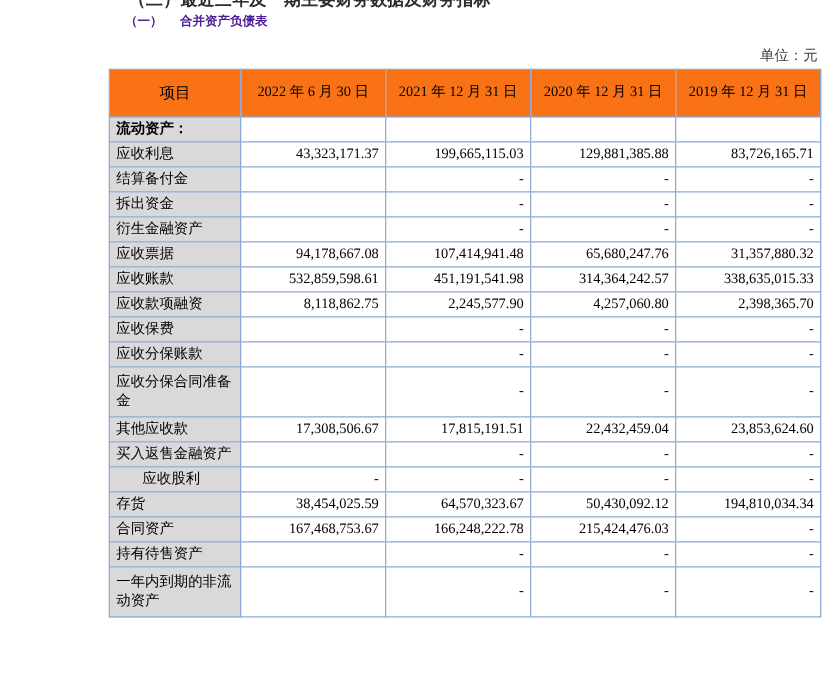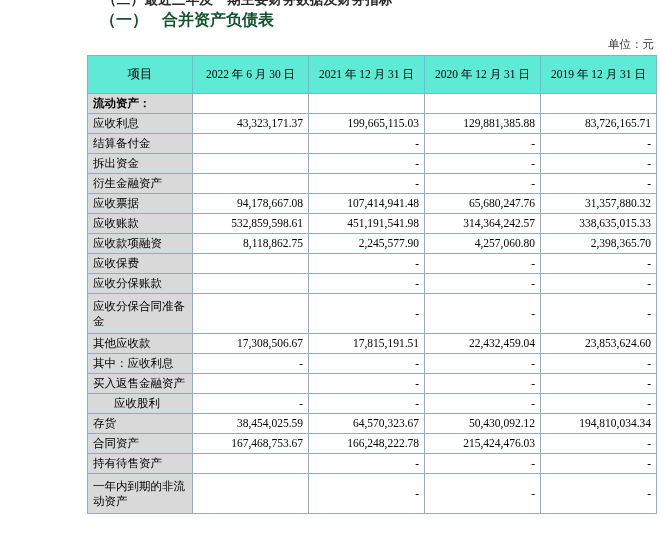--- a/index.html
+++ b/index.html
@@ -26,23 +26,23 @@
     color: #2b2b2b;
     white-space: nowrap;
     letter-spacing: 0.3px;
   }
 
   
   .section-heading {
     position: absolute;
     left: 100px;
     top: 10px;
-    font-size: 16px;
+    font-size: 10px;
     font-weight: bold;
-    color: #14532d;
+    color: #4c1d95;
     white-space: nowrap;
   }
   .section-heading .idx { margin-right: 14px; }
 
   
   .unit-note {
     position: absolute;
     right: 6px;
     top: 37px;
     font-size: 11.5px;
@@ -70,21 +70,21 @@
     border: 1px solid #8ea9d4;
     padding: 1px 4px;
     vertical-align: middle;
     line-height: 1.22;
     font-weight: normal;
     box-sizing: border-box;
   }
 
   
   thead th {
-    background: #5eead4;
+    background: #f97316;
     text-align: center;
     font-weight: bold;
     height: 38px;
     font-size: 11.5px;
     line-height: 1.28;
   }
   thead th.h-item { font-size: 12.5px; }
 
   
   tbody td.label {
@@ -217,27 +217,20 @@
           <td class="num">-</td>
         </tr>
         <tr class="r-std">
           <td class="label">其他应收款</td>
           <td class="num">17,308,506.67</td>
           <td class="num">17,815,191.51</td>
           <td class="num">22,432,459.04</td>
           <td class="num">23,853,624.60</td>
         </tr>
         <tr class="r-std">
-          <td class="label">其中：应收利息</td>
-          <td class="num">-</td>
-          <td class="num">-</td>
-          <td class="num">-</td>
-          <td class="num">-</td>
-        </tr>
-        <tr class="r-std">
           <td class="label">买入返售金融资产</td>
           <td class="num"></td>
           <td class="num">-</td>
           <td class="num">-</td>
           <td class="num">-</td>
         </tr>
         <tr class="r-std">
           <td class="label indent">应收股利</td>
           <td class="num">-</td>
           <td class="num">-</td>

